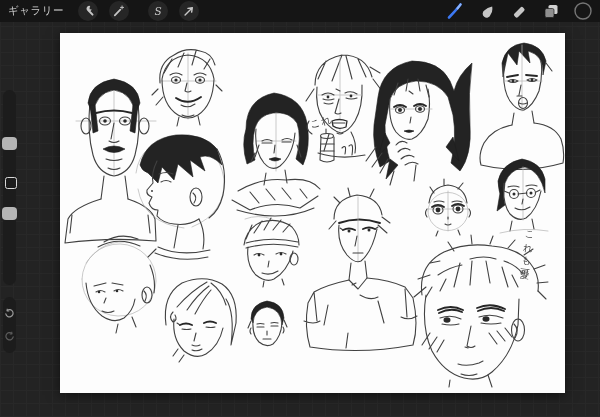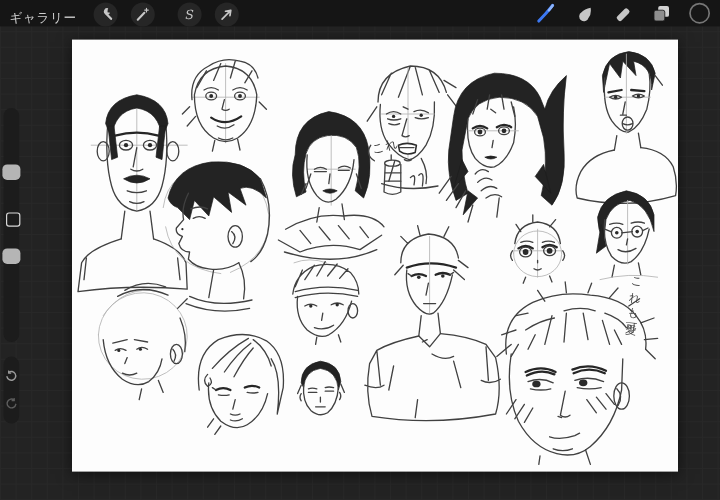--- a/index.html
+++ b/index.html
@@ -5,21 +5,21 @@
   html,body{margin:0;padding:0;background:#111;}
   .stage{position:relative;width:600px;height:417px;overflow:hidden;
     background-color:#232323;
     background-image:
       linear-gradient(#282828 1px, transparent 1px),
       linear-gradient(90deg, #282828 1px, transparent 1px);
     background-size:13px 13px;
     font-family:"DejaVu Sans", sans-serif;}
   
   .topbar{position:absolute;left:0;top:0;width:600px;height:22px;background:#151515;
-    display:flex;align-items:flex-end;z-index:5;}
+    display:flex;align-items:center;z-index:5;}
   .gallery{margin-left:8px;font-size:10.5px;color:#cfcfcf;letter-spacing:.5px;cursor:default;}
   .tool-disc{width:20px;height:20px;border-radius:50%;background:#262626;
     display:flex;align-items:center;justify-content:center;flex:0 0 auto;}
   .td1{margin-left:14px}.td2{margin-left:11px}.td3{margin-left:19px}.td4{margin-left:11px}
   .right-tools{position:absolute;right:7px;top:1px;height:20px;display:flex;gap:12px;align-items:center;}
   .rt{width:20px;height:20px;display:flex;align-items:center;justify-content:center;}
   svg{display:block}
   
   .side-track{position:absolute;left:3px;top:90px;width:13px;height:195px;background:#1c1c1c;border-radius:7px;}
   .handle{position:absolute;left:-1px;width:15px;height:13px;border-radius:4px;background:#b5b5b5;}

